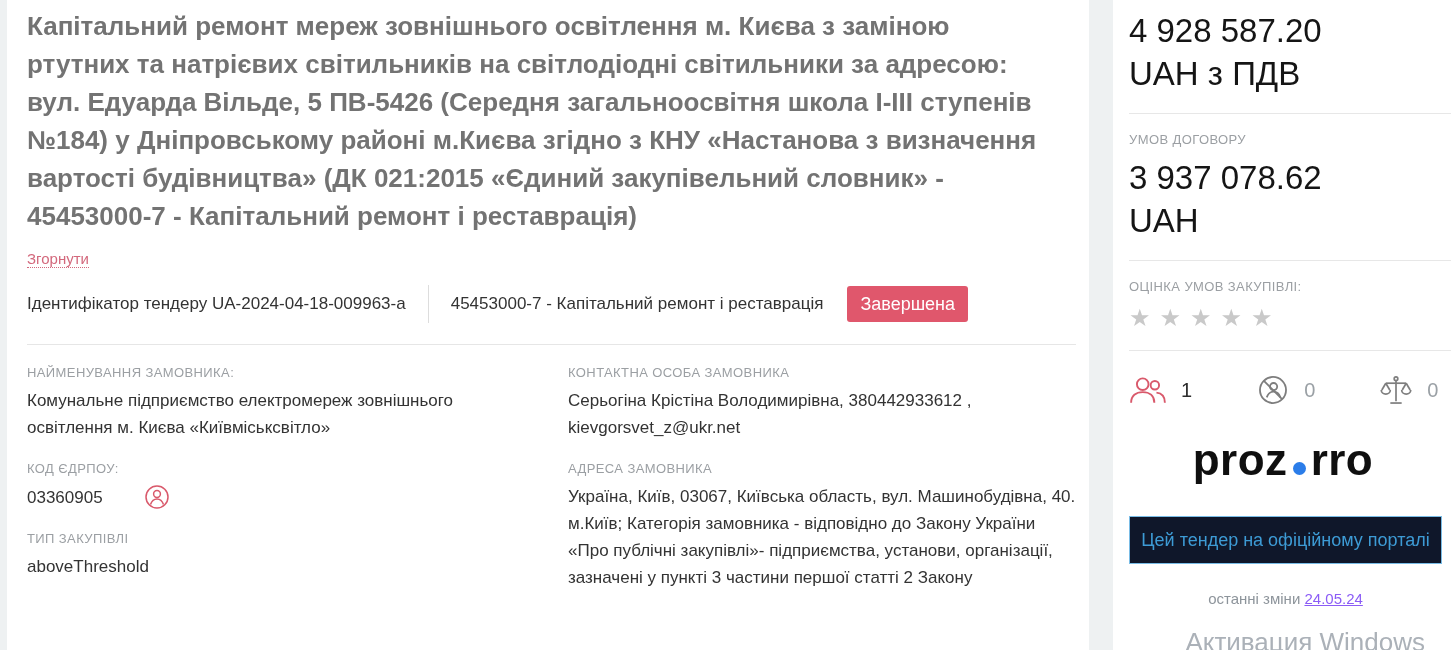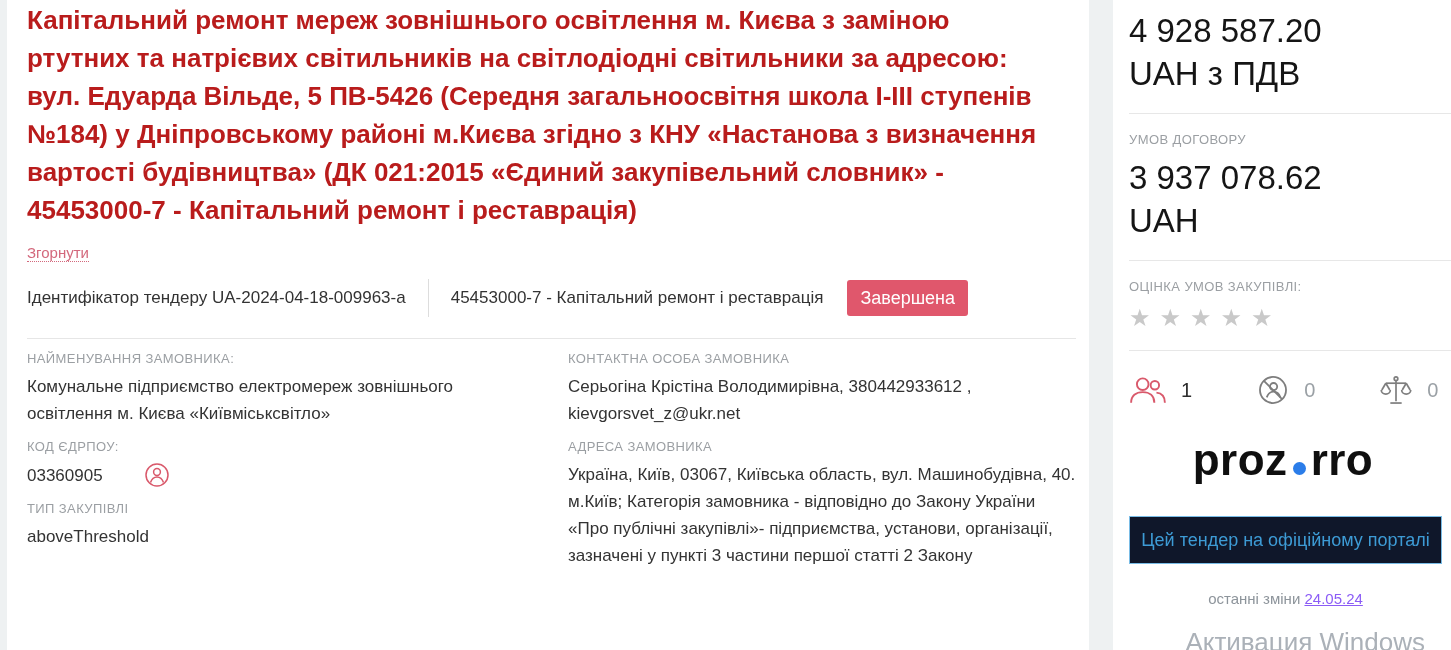--- a/index.html
+++ b/index.html
@@ -15,26 +15,26 @@
     display: flex;
     width: 1451px; height: 650px;
     overflow: hidden;
   }
   .left-strip { width: 7px; background: #eef1f2; flex: none; }
   .gap-strip  { width: 24px; background: #eef1f2; flex: none; }
 
   
   .main { width: 1049px; flex: none; padding: 0 13px 0 20px; background: #fff; }
   .title {
-    margin: 1px 0 0 0;
+    margin: 7px 0 0 0;
     max-width: 1022px;
     font-size: 26px;
     line-height: 38px;
     font-weight: 700;
-    color: #b91c1c;
+    color: #737373;
   }
   .collapse {
     display: inline-block;
     margin-top: 15px;
     font-size: 15px;
     color: #d3687c;
     text-decoration: none;
     border-bottom: 1px dotted #d3687c;
     cursor: pointer;
   }
@@ -65,21 +65,21 @@
     border-top: 1px solid #e6e6e6;
     margin: 21px 0 0 0;
   }
   .info-grid {
     display: grid;
     grid-template-columns: 516px 1fr;
     column-gap: 25px;
     margin-top: 0;
   }
   .field-label {
-    margin-top: 12px;
+    margin-top: 20px;
     font-size: 13px;
     letter-spacing: 0.4px;
     color: #9b9fa3;
   }
   .field-value {
     margin-top: 7px;
     font-size: 17px;
     line-height: 27px;
     color: #333;
   }

